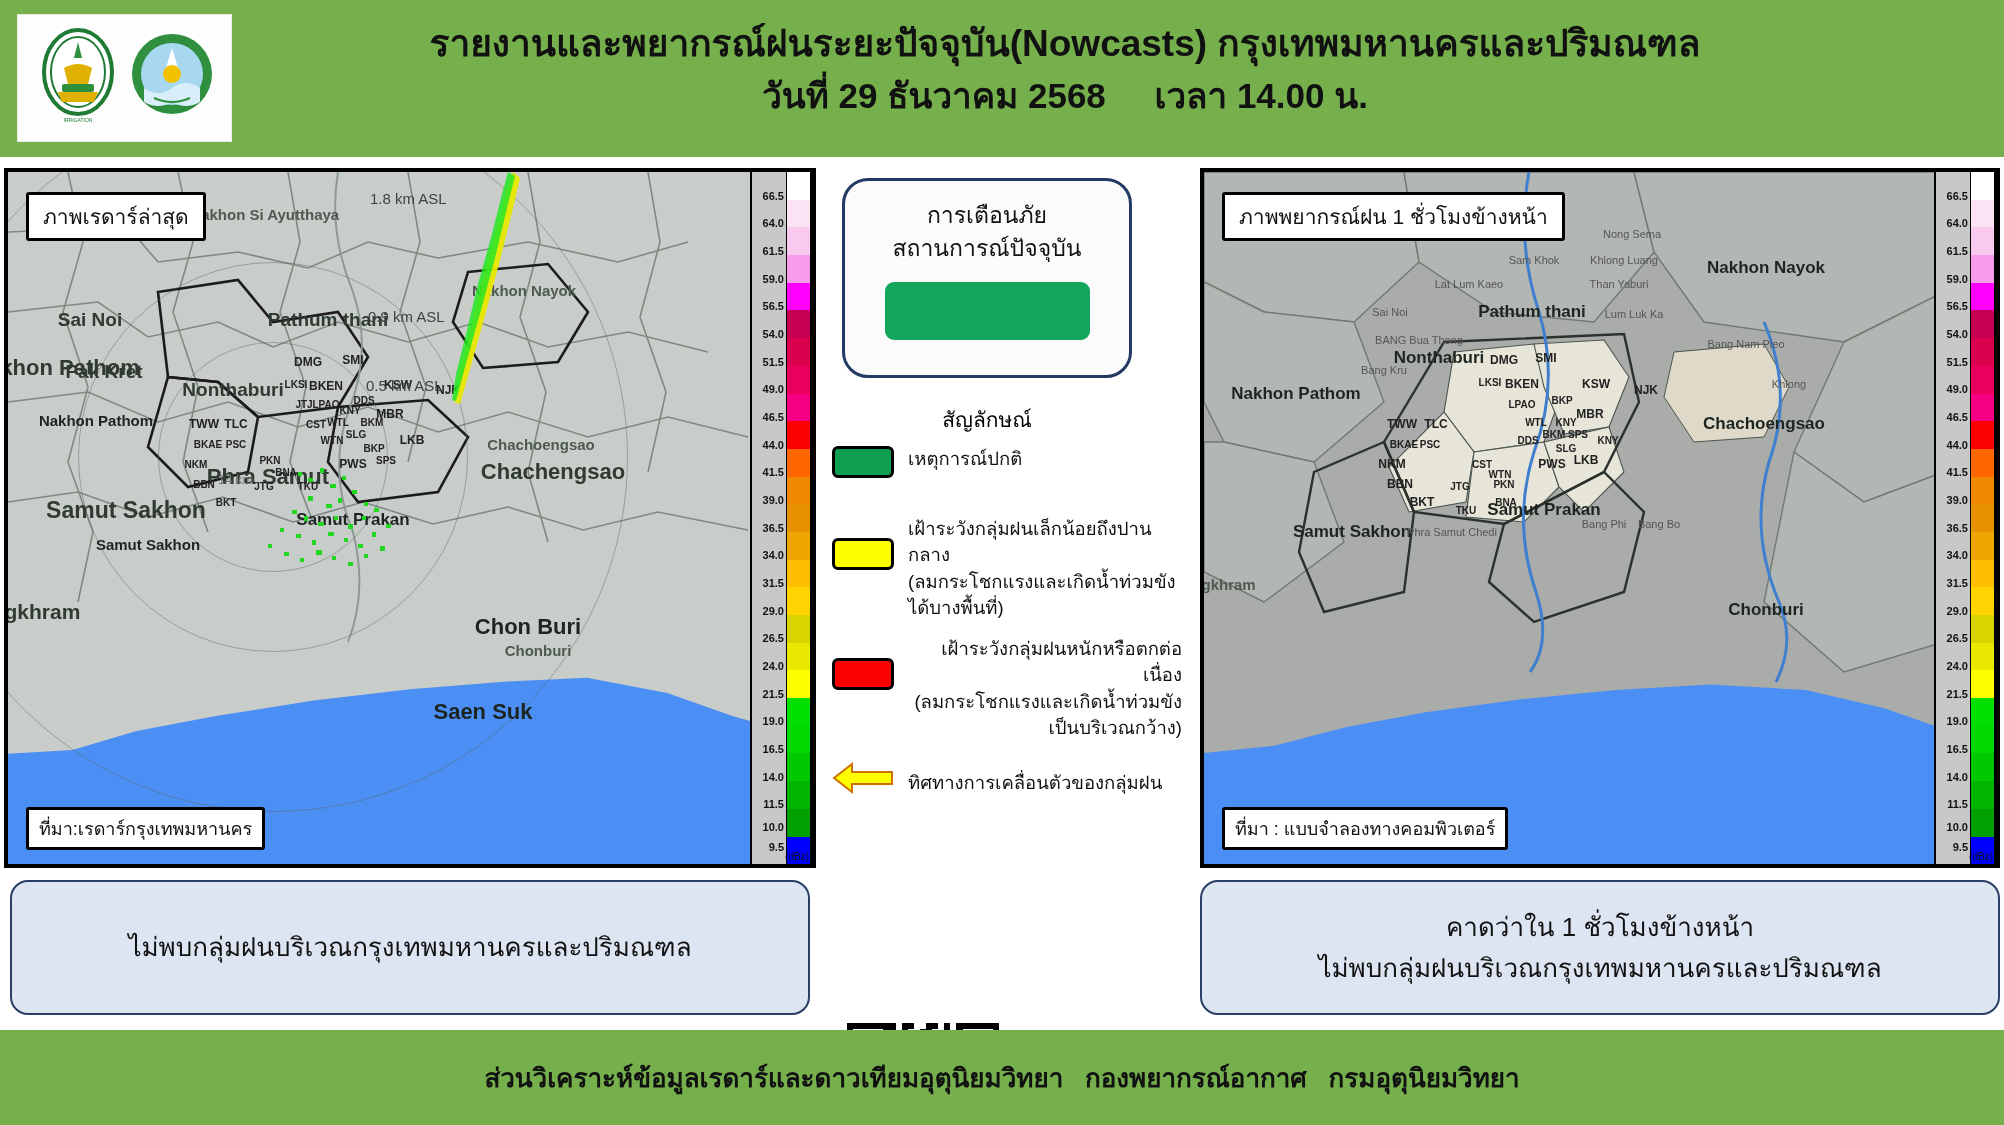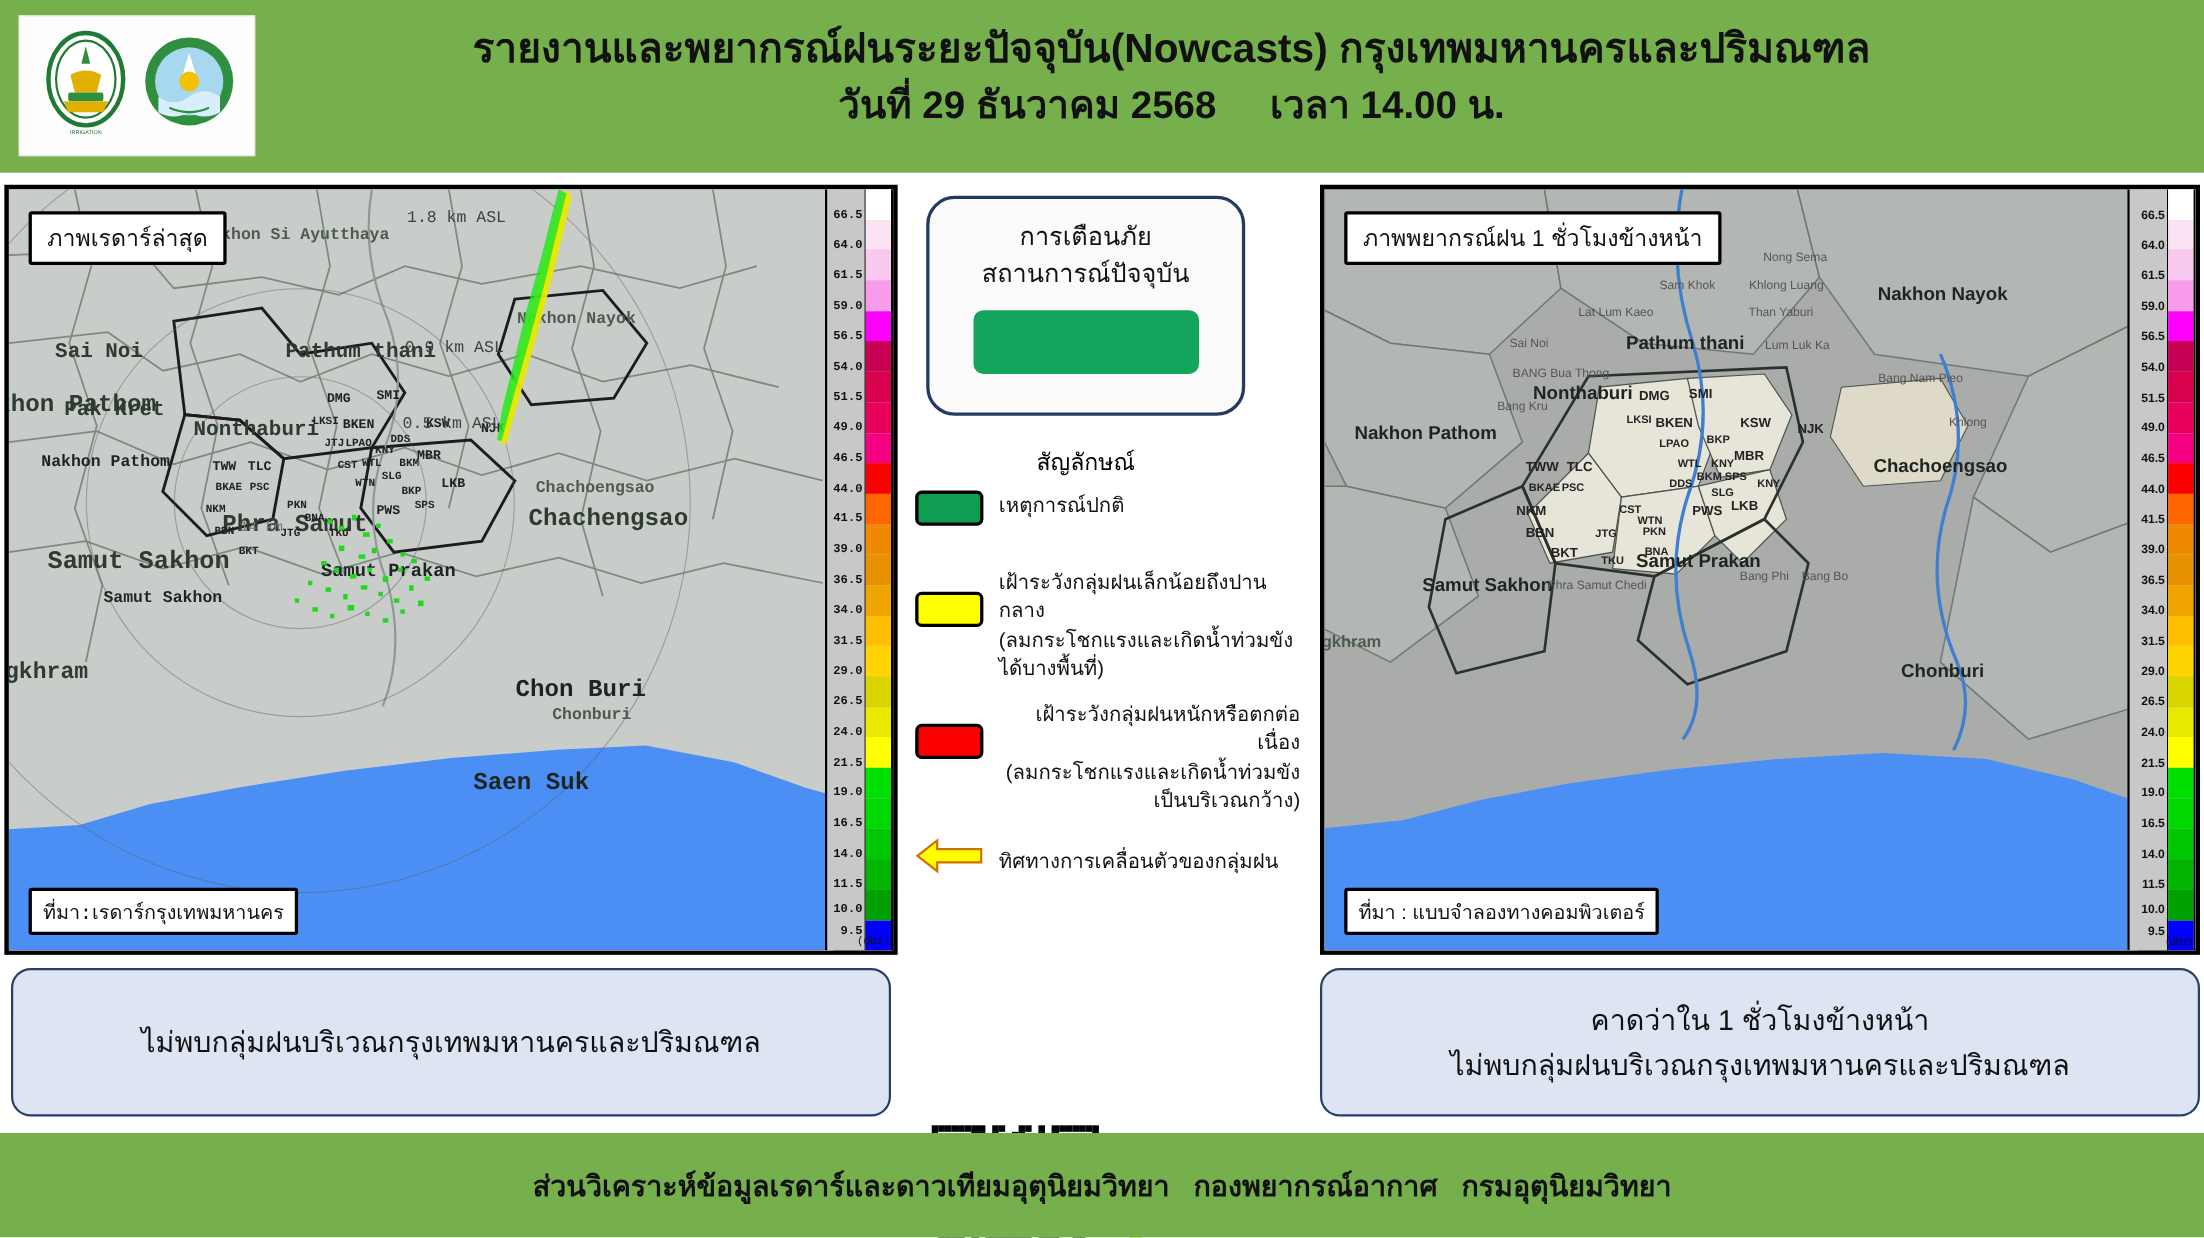--- a/index.html
+++ b/index.html
@@ -31,21 +31,21 @@
     font-size:37px; font-weight:bold; line-height:1.3; white-space:nowrap;
   }
   #title-line2 {
     font-size:35px; font-weight:bold; line-height:1.35; margin-top:4px; white-space:pre;
   }
   
   .map-panel {
     position:absolute; top:168px; height:700px;
     border:4px solid #000; background:#c9cdc9; overflow:hidden;
   }
-  #radar-panel { left:4px; width:812px;font-family:Liberation Mono, monospace; }
+  #radar-panel { left:4px; width:812px; }
   #forecast-panel { left:1200px; width:800px; }
 
   .panel-tag {
     position:absolute; z-index:40;
     background:#ffffff; border:3px solid #000; border-radius:3px;
     padding:5px 14px; font-size:21px; color:#111; white-space:nowrap;
   }
   .tag-tl { left:18px; top:20px; }
   .tag-bl { left:18px; bottom:14px; font-size:18px; padding:4px 10px; }
 

